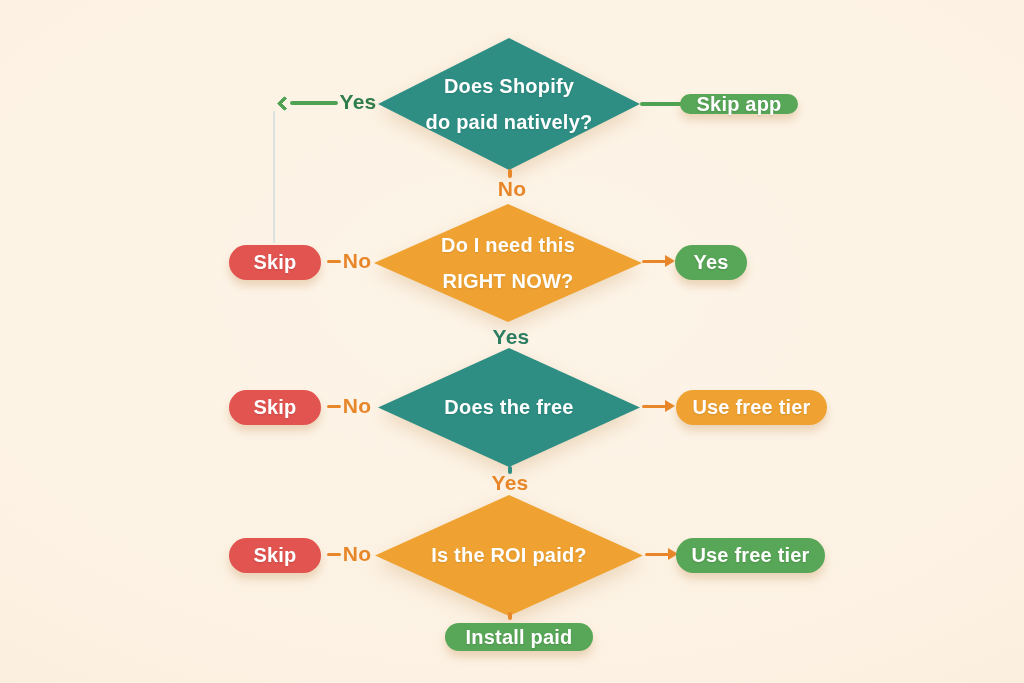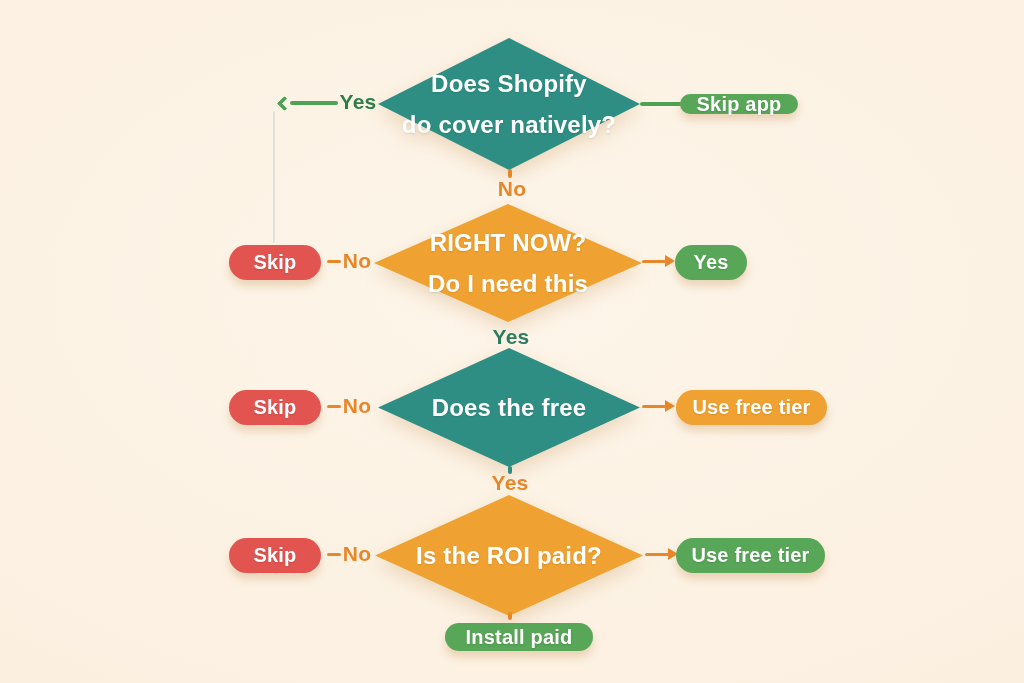--- a/index.html
+++ b/index.html
@@ -41,21 +41,21 @@
   .diamond-label {
     position: absolute;
     inset: 0;
     display: flex;
     flex-direction: column;
     align-items: center;
     justify-content: center;
     gap: 13px;
     color: #ffffff;
     font-weight: 700;
-    font-size: 24px;
+    font-size: 20px;
     text-align: center;
     text-shadow: 0 1px 2px rgba(0,0,0,0.10);
     letter-spacing: 0.2px;
   }
   
   .pill {
     position: absolute;
     display: flex;
     align-items: center;
     justify-content: center;
@@ -112,39 +112,39 @@
   <div class="v-line trace" style="left:273px; top:111px; width:2px; height:132px;"></div>
 
   <div class="chevron-left" style="left:279px; top:98px;"></div>
   <div class="h-line greenl" style="left:290px; top:101px; width:48px; height:4px;"></div>
   <div class="edge-label green" style="left:338px; top:90px; width:40px;">Yes</div>
 
   <div class="diamond-wrap" style="left:378px; top:38px; width:262px; height:132px;">
     <div class="diamond-shape teal"></div>
     <div class="diamond-label">
       <div>Does Shopify</div>
-      <div>do cover natively?</div>
+      <div>do paid natively?</div>
     </div>
   </div>
 
   <div class="h-line greenl" style="left:640px; top:102px; width:42px; height:4px;"></div>
   <div class="pill green" style="left:680px; top:94px; width:118px; height:20px;">Skip app</div>
 
   <div class="v-line orange" style="left:508px; top:169px; width:4px; height:9px;"></div>
   <div class="edge-label orange" style="left:487px; top:177px; width:50px;">No</div>
 
   <div class="pill red" style="left:229px; top:245px; width:92px; height:35px;">Skip</div>
   <div class="h-line orange" style="left:327px; top:260px; width:14px; height:3px;"></div>
   <div class="edge-label orange" style="left:339px; top:249px; width:36px;">No</div>
 
   <div class="diamond-wrap" style="left:374px; top:204px; width:268px; height:118px;">
     <div class="diamond-shape orange"></div>
     <div class="diamond-label">
+      <div>Do I need this</div>
       <div>RIGHT NOW?</div>
-      <div>Do I need this</div>
     </div>
   </div>
 
   <div class="h-line orange" style="left:642px; top:260px; width:24px; height:3px;"></div>
   <div class="arrowhead-right" style="left:665px; top:255px;"></div>
   <div class="pill green" style="left:675px; top:245px; width:72px; height:35px;">Yes</div>
 
   <div class="edge-label tealc" style="left:486px; top:325px; width:50px;">Yes</div>
 
   <div class="pill red" style="left:229px; top:390px; width:92px; height:35px;">Skip</div>

